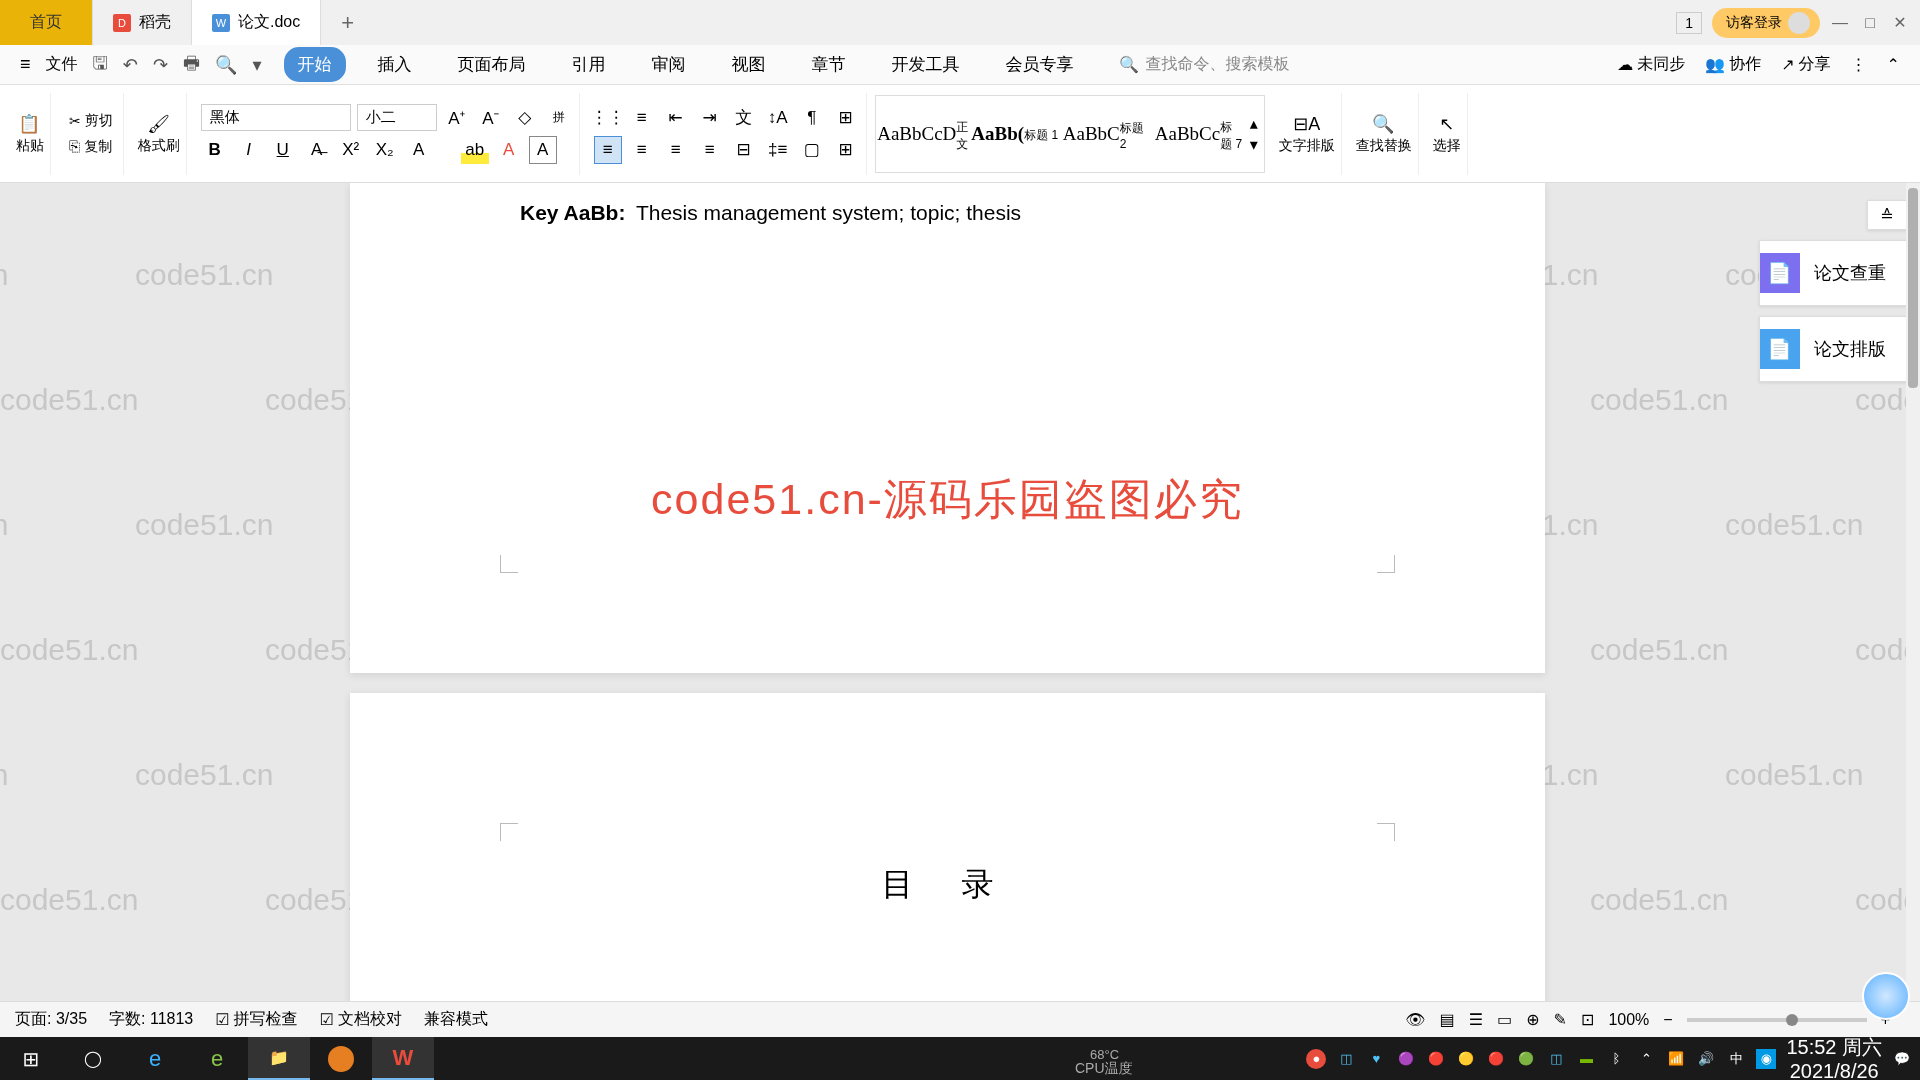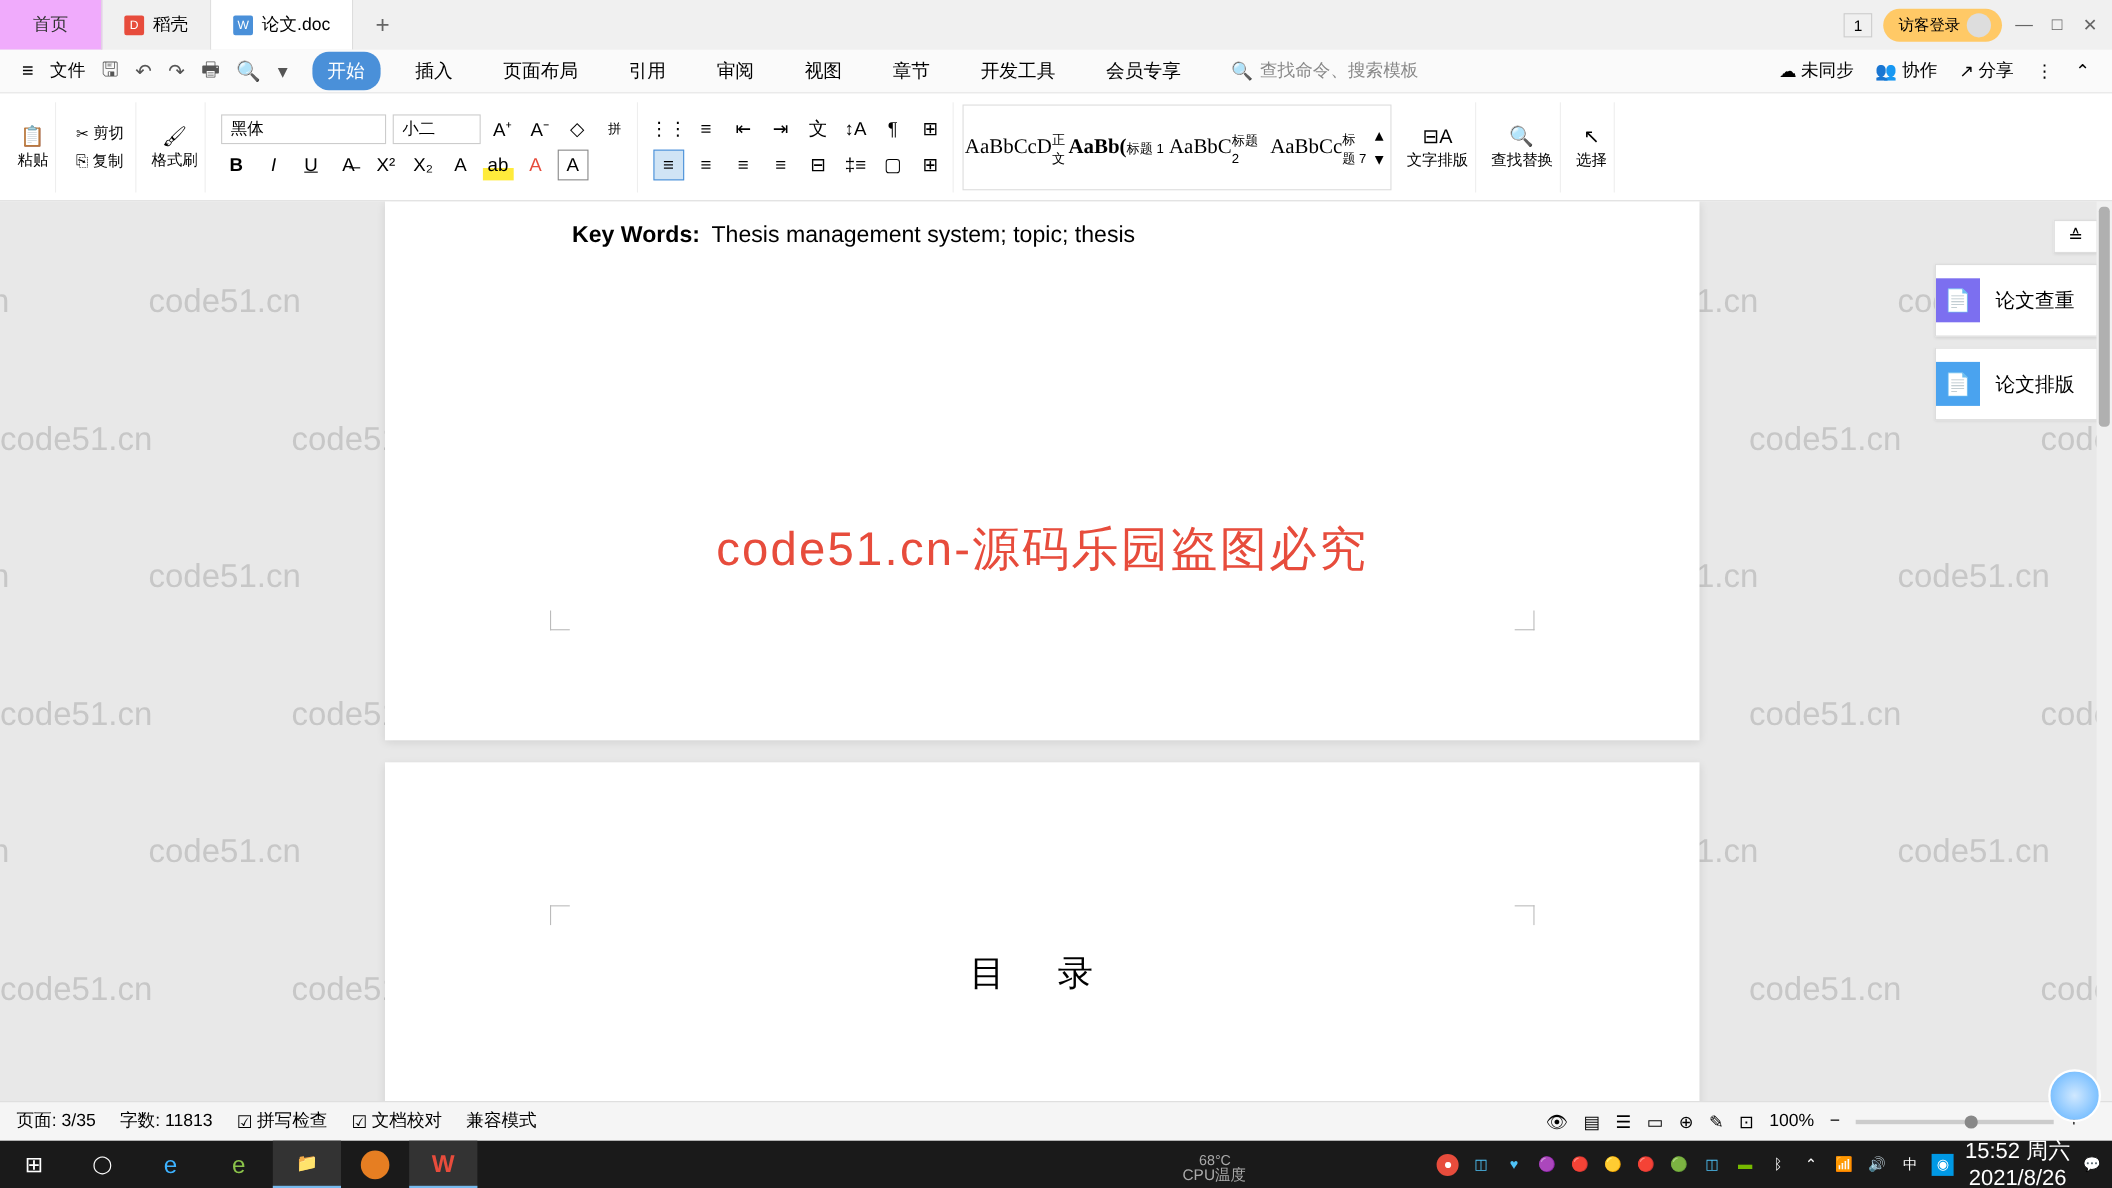--- a/index.html
+++ b/index.html
@@ -1,21 +1,21 @@
 <!DOCTYPE html>
 <html><head>
 <meta charset="utf-8">
 <style>
 * { margin: 0; padding: 0; box-sizing: border-box; font-family: "Microsoft YaHei", sans-serif; }
 body { background: #f5f5f5; width: 1920px; height: 1080px; overflow: hidden; position: relative; }
 
 
 .titlebar { height: 45px; background: #f0f0f0; display: flex; align-items: center; position: relative; }
 .tab { height: 45px; display: flex; align-items: center; padding: 0 20px; gap: 8px; font-size: 16px; cursor: pointer; border-right: 1px solid #ddd; }
-.tab.home { background: #f0abfc; color: #333; padding: 0 30px; }
+.tab.home { background: #eab308; color: #333; padding: 0 30px; }
 .tab-icon-red { background: #e74c3c; color: white; border-radius: 2px; font-size: 11px; width: 18px; height: 18px; display: flex; align-items: center; justify-content: center; }
 .tab-icon-blue { background: #4a90d9; color: white; border-radius: 2px; font-size: 11px; width: 18px; height: 18px; display: flex; align-items: center; justify-content: center; }
 .tab-add { padding: 0 20px; font-size: 22px; color: #666; cursor: pointer; }
 .titlebar-right { position: absolute; right: 10px; display: flex; align-items: center; gap: 10px; }
 .tab-counter { border: 1px solid #ccc; padding: 2px 8px; font-size: 14px; }
 .login-btn { background: #ffc966; border-radius: 15px; padding: 4px 10px 4px 14px; display: flex; align-items: center; gap: 6px; font-size: 14px; }
 .avatar { width: 22px; height: 22px; background: #ddd; border-radius: 50%; display: inline-block; }
 .win-btn { width: 20px; height: 20px; color: #666; cursor: pointer; display: flex; align-items: center; justify-content: center; }
 
 
@@ -202,21 +202,21 @@
       <span class="fmt-btn">
           <i>I</i>
         </span>
       <span class="fmt-btn">
           <u>U</u>
         </span>
       <span class="fmt-btn">A̶</span>
       <span class="fmt-btn">X²</span>
       <span class="fmt-btn">X₂</span>
       <span class="fmt-btn">A</span>
-      <span class="fmt-btn" style="background:linear-gradient(transparent 60%,#ffeb3b 60%);">ab</span>
+      <span class="fmt-btn" style="background:linear-gradient(transparent 60%,#ffeb3b 60%);margin-left:22px;">ab</span>
       <span class="fmt-btn" style="color:#e74c3c;">A</span>
       <span class="fmt-btn" style="border:1px solid #888;">A</span>
     </div>
   </div>
   <div class="rgroup">
     <div class="rrow">
       <span class="fmt-btn">⋮⋮</span>
       <span class="fmt-btn">≡</span>
       <span class="fmt-btn">⇤</span>
       <span class="fmt-btn">⇥</span>
@@ -323,21 +323,21 @@
       <span class="wm-text" style="left: 0px; top: 700px;">code51.cn</span>
       <span class="wm-text" style="left: 265px; top: 700px;">code51.cn</span>
       <span class="wm-text" style="left: 530px; top: 700px;">code51.cn</span>
       <span class="wm-text" style="left: 795px; top: 700px;">code51.cn</span>
       <span class="wm-text" style="left: 1060px; top: 700px;">code51.cn</span>
       <span class="wm-text" style="left: 1325px; top: 700px;">code51.cn</span>
       <span class="wm-text" style="left: 1590px; top: 700px;">code51.cn</span>
       <span class="wm-text" style="left: 1855px; top: 700px;">code51.cn</span>
     </div>
   <div class="page page1">
-    <p class="keywords"><b>Key Words:</b>&nbsp;&nbsp;<span>Thesis management system; topic; thesis</span></p>
+    <p class="keywords"><b>Key AaBb:</b>&nbsp;&nbsp;<span>Thesis management system; topic; thesis</span></p>
     <div class="center-wm">code51.cn-源码乐园盗图必究</div>
     <div class="page-corner" style="bottom:100px;left:150px;border-right:0;border-top:0;"></div>
     <div class="page-corner" style="bottom:100px;right:150px;border-left:0;border-top:0;"></div>
   </div>
   <div class="page page2">
     <div class="page-corner" style="top:130px;left:150px;border-right:0;border-bottom:0;"></div>
     <div class="page-corner" style="top:130px;right:150px;border-left:0;border-bottom:0;"></div>
     <div class="toc-title">目  录</div>
   </div>
 </div>

